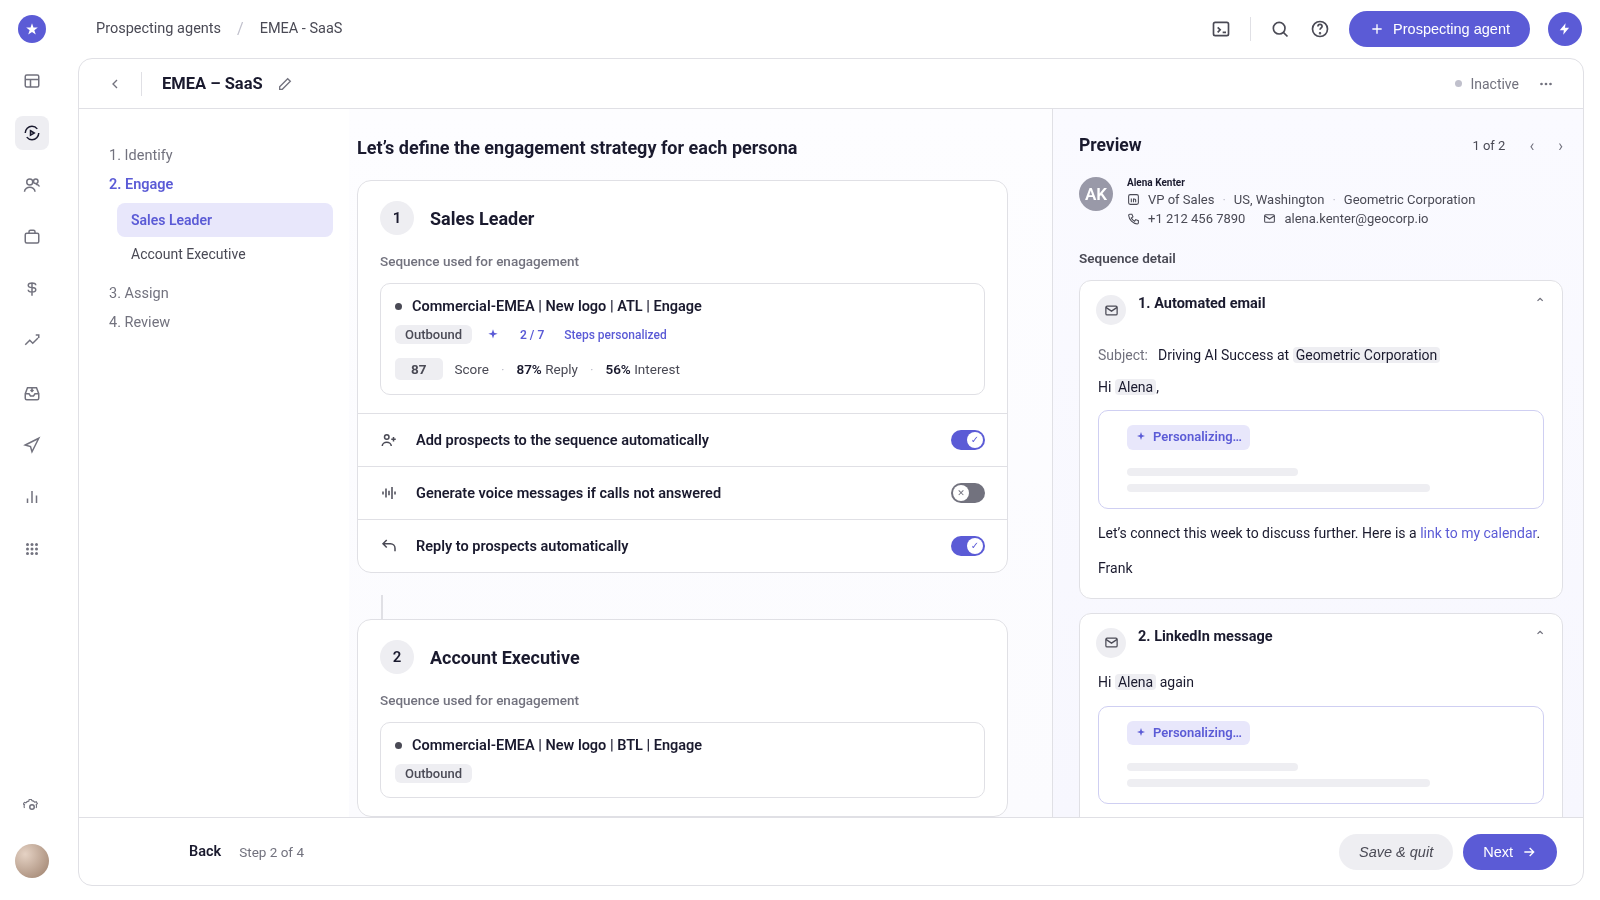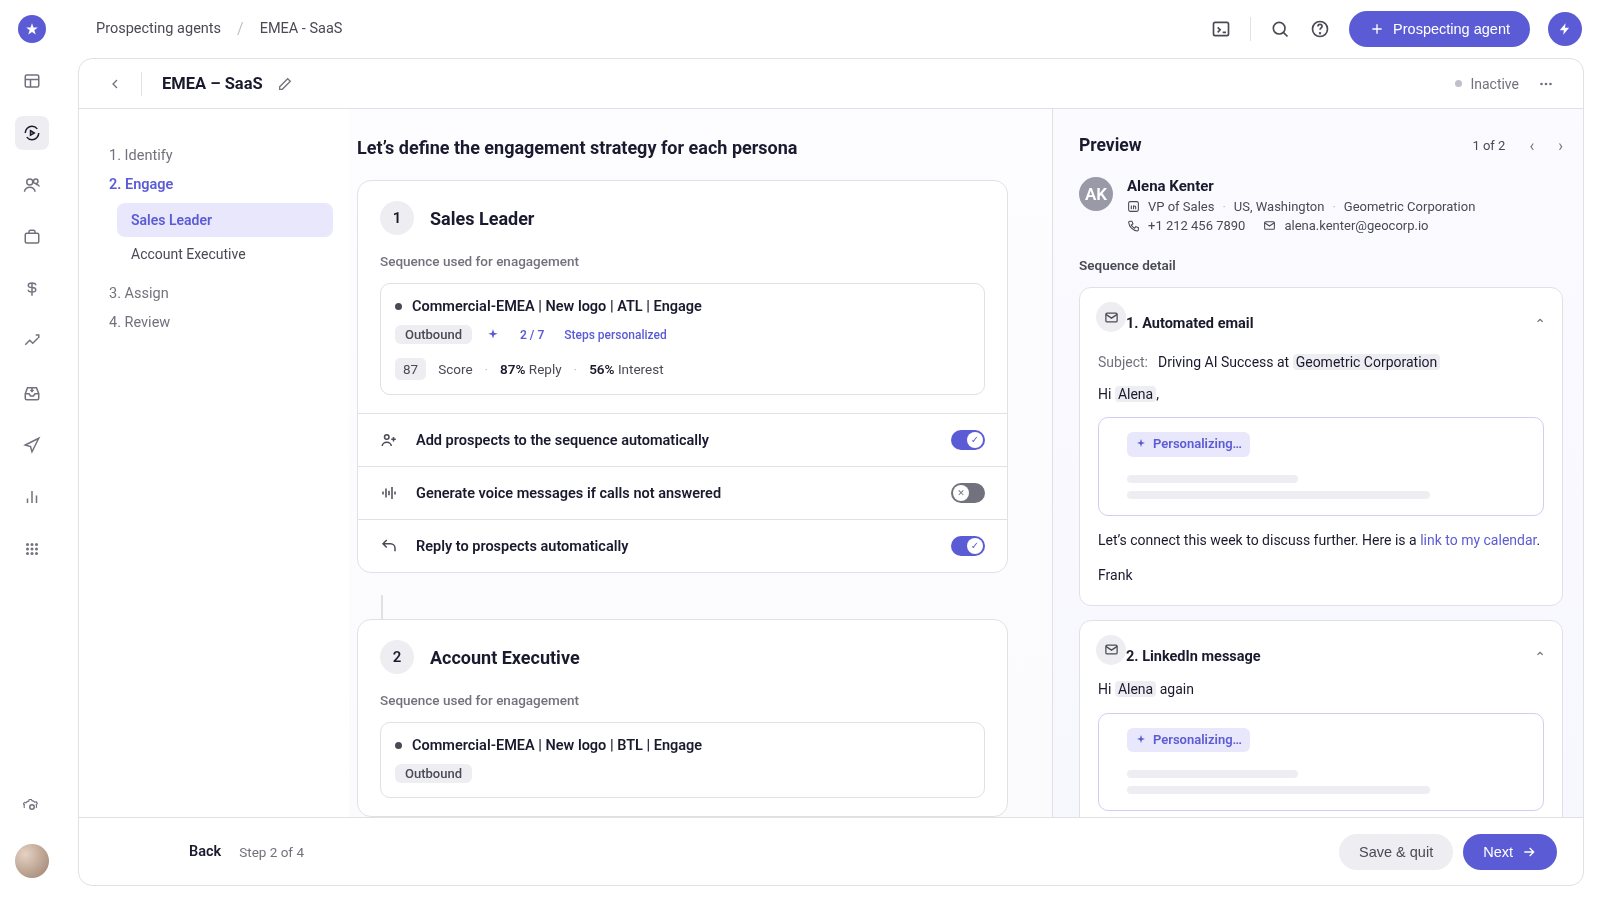--- a/index.html
+++ b/index.html
@@ -60,64 +60,64 @@
 .num-badge { width:34px; height:34px; border-radius:50%; background:var(--gray-200); display:flex; align-items:center; justify-content:center; font-weight:600; font-size:15px; }
 .persona-name { font-size:18px; font-weight:700; }
 .sub-label { font-size:13.5px; color: var(--gray-600); font-weight:500; }
 .seq-box { margin-top:14px; border:1px solid var(--gray-300); border-radius:10px; padding:14px 14px; }
 .seq-title { display:flex; align-items:center; gap:10px; font-size:14.5px; font-weight:600; }
 .seq-dot { width:7px; height:7px; border-radius:50%; background: var(--gray-700); }
 .seq-row2 { display:flex; align-items:center; gap:14px; margin-top:10px; }
 .chip { background: var(--gray-200); border-radius:6px; padding:2px 10px; font-size:13px; color:var(--gray-700); font-weight:500; }
 .steps-pers { color: var(--purple); font-size:12px; font-weight:600; display:flex; align-items:center; gap:20px;}
 .seq-row3 { display:flex; align-items:center; gap:12px; margin-top:14px; font-size:13.5px; color:var(--gray-700); }
-.score-badge { background:var(--gray-200); border-radius:5px; padding:3px 8px; font-weight:400; }
+.score-badge { background:var(--gray-200); border-radius:5px; padding:3px 16px; font-weight:700; }
 .dot-sep { color: var(--gray-400); }
 .metric strong { color: var(--gray-900); font-weight:600; }
 .toggle-row { display:flex; align-items:center; padding:16px 22px; border-top:1px solid var(--gray-300); gap:16px; }
 .row-icon { width:20px; color: var(--gray-700); }
 .toggle-label { font-size:14.5px; font-weight:600; flex:1; }
 .switch { width:34px; height:20px; border-radius:10px; background:var(--gray-600); position:relative; cursor:pointer; }
 .switch::after { content:""; position:absolute; width:16px; height:16px; border-radius:50%; background:#fff; top:2px; left:2px; }
 .switch.on { background: var(--purple); }
 .switch.on::after { content:"✓"; left:16px; color:var(--purple); font-size:10px; text-align:center; line-height:16px; }
 .switch.off::after { content:"✕"; color:var(--gray-600); font-size:9px; text-align:center; line-height:16px; }
 .connector { width:2px; height:24px; background:var(--gray-300); margin-left:24px; }
 
 .preview-col { width:530px; padding: 26px 20px 0 26px; overflow-y:auto; background: linear-gradient(180deg, #fafaff, #f7f7fe);}
 .preview-top { display:flex; align-items:center; }
 .preview-title { font-size:17.5px; font-weight:700; }
 .pager { margin-left:auto; display:flex; align-items:center; gap:24px; font-size:13px; color:var(--gray-700);}
 .pager .chev { color:var(--gray-600); cursor:pointer; font-size:16px; }
 .contact { display:flex; gap:14px; margin-top:22px; }
 .avatar-sm { width:34px; height:34px; border-radius:50%; background:var(--gray-500); color:#fff; font-size:17px; font-weight:600; display:flex; align-items:center; justify-content:center; }
-.contact-name { font-size:15px; font-weight:700; }
+.contact-name { font-size:10px; font-weight:700; }
 .contact-line { display:flex; align-items:center; gap:8px; font-size:13px; color:var(--gray-700); margin-top:4px; }
 .contact-line .csep { color:var(--gray-400); }
 .section-label { font-size:13.5px; font-weight:600; color:var(--gray-700); margin-top:24px; }
 .seq-step { background:#fff; border:1px solid var(--gray-300); border-radius:12px; margin-top:14px; }
-.seq-step-head { padding:14px 16px; display:flex; align-items:flex-end; }
+.seq-step-head { padding:14px 16px; display:flex; align-items:flex-start; gap:12px; }
 .seq-step-icon { width:30px; height:30px; border-radius:50%; background:var(--gray-200); display:flex; align-items:center; justify-content:center; color:var(--gray-700);}
 .seq-step-title { font-size:14.5px; font-weight:700; }
 .chev-up { margin-left:auto; color:var(--gray-600); font-size:14px; }
 .seq-step-body { padding:0 18px 18px; font-size:14px; line-height:1.55; }
 .subj-row { display:flex; gap:10px; margin:6px 0 10px; }
 .subj-label { color:var(--gray-600); }
 .highlight { background: var(--gray-200); border-radius:4px; padding:0 3px;}
 .pers-box { border:1px solid #CFCFF2; border-radius:10px; padding:14px 28px 16px; margin:12px 0 14px; }
 .pers-badge { display:inline-flex; align-items:center; gap:6px; background:var(--purple-light); color:var(--purple); font-size:13px; font-weight:600; border-radius:6px; padding:2px 8px; margin-bottom:10px;}
 .skel { height:8px; background:var(--gray-200); border-radius:4px; margin-top:8px; }
 .skel.w1 { width:44%; } .skel.w2 { width:78%; }
 .link { color: var(--purple); }
 
 .bottom-bar { height:68px; border-top:1px solid var(--gray-300); display:flex; align-items:center; padding: 0 26px 0 110px; }
 .bottom-bar .back { font-size:14.5px; font-weight:600; margin-right:18px; cursor:pointer;text-align:right; }
 .step-info { font-size:13.5px; color:var(--gray-600); }
 .bottom-actions { margin-left:auto; display:flex; align-items:center; gap:10px; }
-.btn-secondary { background:var(--gray-200); color:var(--gray-700); border:none; border-radius:20px; padding:10px 20px; font-size:14.5px; font-weight:500; cursor:pointer; }
+.btn-secondary { background:var(--gray-200); color:var(--gray-700); border:none; border-radius:20px; padding:10px 20px; font-size:14.5px; font-weight:500; cursor:pointer;font-style:italic; }
 svg { display:block; }
 .avatar-photo { width:34px; height:34px; border-radius:50%; background: radial-gradient(circle at 30% 30%, #e5d2c4, #9b7e6a); }
 </style>
 </head>
 <body>
 
 <div class="top-header">
   <div class="logo-circle">
     <svg width="14" height="14" viewBox="0 0 24 24" fill="#fff">
         <path d="M12 2l2.5 7.5H22l-6 4.5 2.5 7.5L12 17l-6.5 4.5L8 14 2 9.5h7.5z"></path>

